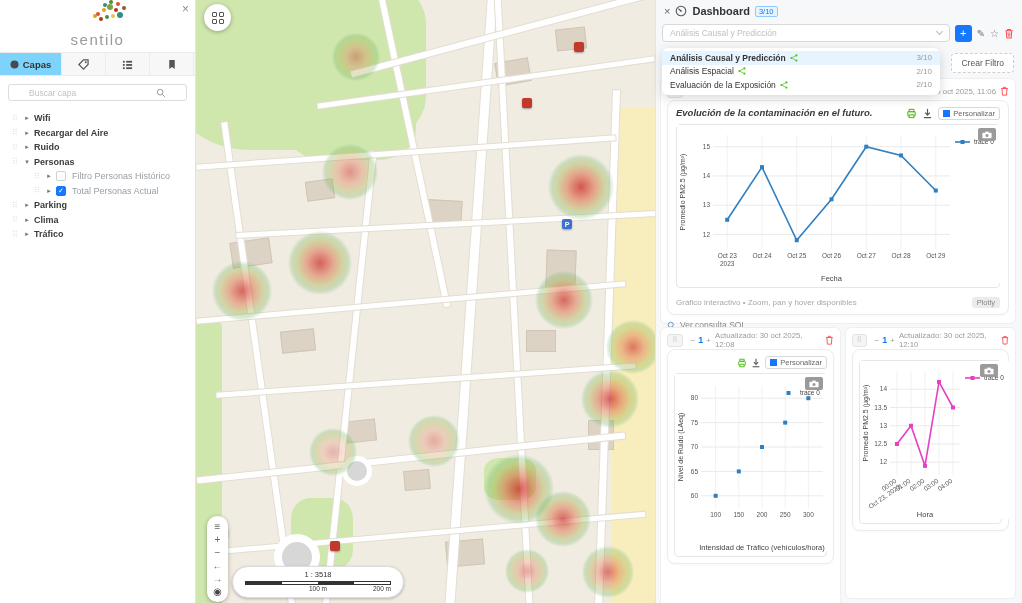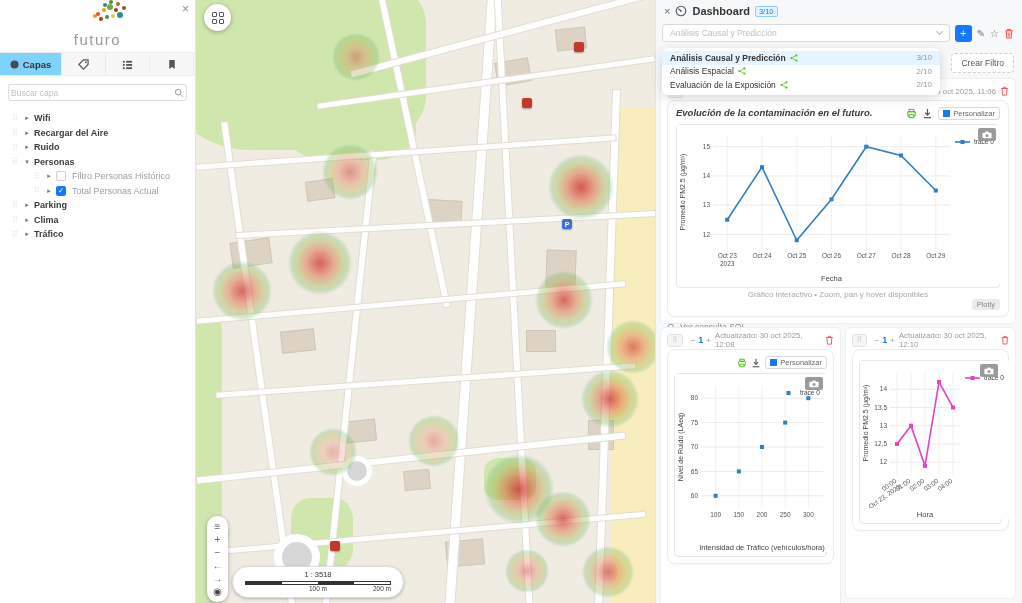--- a/index.html
+++ b/index.html
@@ -41,21 +41,21 @@
   #logo{position:relative;height:52px;display:flex;align-items:flex-end;justify-content:center;padding-bottom:4px;}
   #logo .word{font-size:15px;letter-spacing:1.5px;color:#9a9a9a;}
   #logo .dots{position:absolute;left:96px;top:12px;width:4px;height:4px;border-radius:50%;background:#d9532c;
     box-shadow:6px -4px 0 #f2a007,12px -7px 0 1px #7aa642,18px -4px 0 #b5341f,22px 1px 0 1px #2f8f83,
     15px 2px 0 #e8c547,9px 3px 0 #4d8f3a,3px 5px 0 #b5341f,-3px 2px 0 #f2a007,20px -10px 0 #d9532c,
     26px -6px 0 #8a5a2b,13px -12px 0 #4d8f3a,7px -9px 0 #2f8f83;}
   #sb-tabs{display:flex;border-top:1px solid #ececec;border-bottom:1px solid #ececec;background:#f7f7f7;height:24px;}
   .sb-tab{display:flex;align-items:center;justify-content:center;gap:4px;border-right:1px solid #ececec;
      width:44px;color:#555;cursor:pointer;}
   .sb-tab.active{background:#7dd3fc;width:62px;font-size:9.5px;font-weight:bold;color:#333;}
-  #sb-search{margin:8px 8px 6px 8px;height:17px;border:1px solid #dcdcdc;border-radius:3px;display:flex;align-items:center;padding:0 2px;gap:8px;}
+  #sb-search{margin:8px 8px 6px 8px;height:17px;border:1px solid #dcdcdc;border-radius:3px;display:flex;align-items:center;padding:0 20px;gap:8px;}
   #sb-search input{border:none;outline:none;flex:1;font-size:8.5px;color:#555;}
   #sb-search input::placeholder{color:#c2c2c2;}
   #layer-tree{padding:4px 0 0 0;}
   .tree-row{display:flex;align-items:center;height:14.5px;padding-left:12px;cursor:pointer;}
   .tree-row .drag{color:#e3e3e3;font-size:8px;width:10px;}
   .tree-row .caret{color:#777;font-size:7px;width:10px;text-align:center;}
   .tree-row .lbl{font-size:9px;font-weight:bold;color:#3c3c3c;margin-left:2px;}
   .tree-row.child{padding-left:34px;}
   .tree-row.child .lbl{font-weight:normal;color:#9aa0a6;}
   .cb{width:10px;height:10px;border:1px solid #d0d0d0;border-radius:2px;background:#fff;margin:0 4px 0 2px;
@@ -107,21 +107,21 @@
   .chead{display:flex;align-items:center;gap:5px;}
   .chead .icons{margin-left:auto;display:flex;align-items:center;gap:5px;}
   .persbtn{display:flex;align-items:center;gap:3px;border:1px solid #d9d9d9;border-radius:3px;padding:1px 4px;
      font-size:7.5px;color:#666;background:#fff;cursor:pointer;}
   .persbtn .sq{width:7px;height:7px;background:#1677ff;display:block;}
   .persbtn.green{border-color:#b7eb8f;background:#f6ffed;color:#389e0d;}
   .persbtn.green .sq{background:#52c41a;}
   .plot{position:relative;border:1px solid #e6e6e6;border-radius:4px;margin-top:4px;background:#fff;}
   .cam{position:absolute;top:3px;right:3px;width:18px;height:13px;background:#9a9a9a;border-radius:2px;
      display:flex;align-items:center;justify-content:center;cursor:pointer;}
-  .cfoot{display:flex;align-items:center;margin-top:2px;flex-direction:column;}
+  .cfoot{display:flex;align-items:center;margin-top:9px;}
   .cfoot .note{font-size:8px;color:#a8a8a8;}
   .cfoot .chip{margin-left:auto;background:#ebebeb;border-radius:3px;font-size:7.5px;color:#888;padding:1px 5px;cursor:pointer;}
   .sqlrow{display:flex;align-items:center;gap:4px;height:16px;margin-top:2px;cursor:pointer;}
   .sqlrow span{font-size:8.5px;color:#8c8c8c;}
   svg.icon{display:block;}
 </style>
 </head>
 <body>
 <div id="app">
 
@@ -218,21 +218,21 @@
       <span class="m100">100 m</span>
       <span class="m200">200 m</span>
     </div>
   </div>
 </div>
 
 <aside id="sidebar">
   <span id="sb-close">×</span>
   <div id="logo">
     <span class="dots"></span>
-    <span class="word">futuro</span>
+    <span class="word">sentilo</span>
   </div>
   <div id="sb-tabs">
     <div class="sb-tab active">
       <svg class="icon" width="9" height="9" viewBox="0 0 9 9">
             <circle cx="4.5" cy="4.5" r="4" fill="#4a4a4a"></circle>
           </svg>
       <span>Capas</span>
     </div>
     <div class="sb-tab">
       <svg class="icon" width="11" height="11" viewBox="0 0 12 12">

